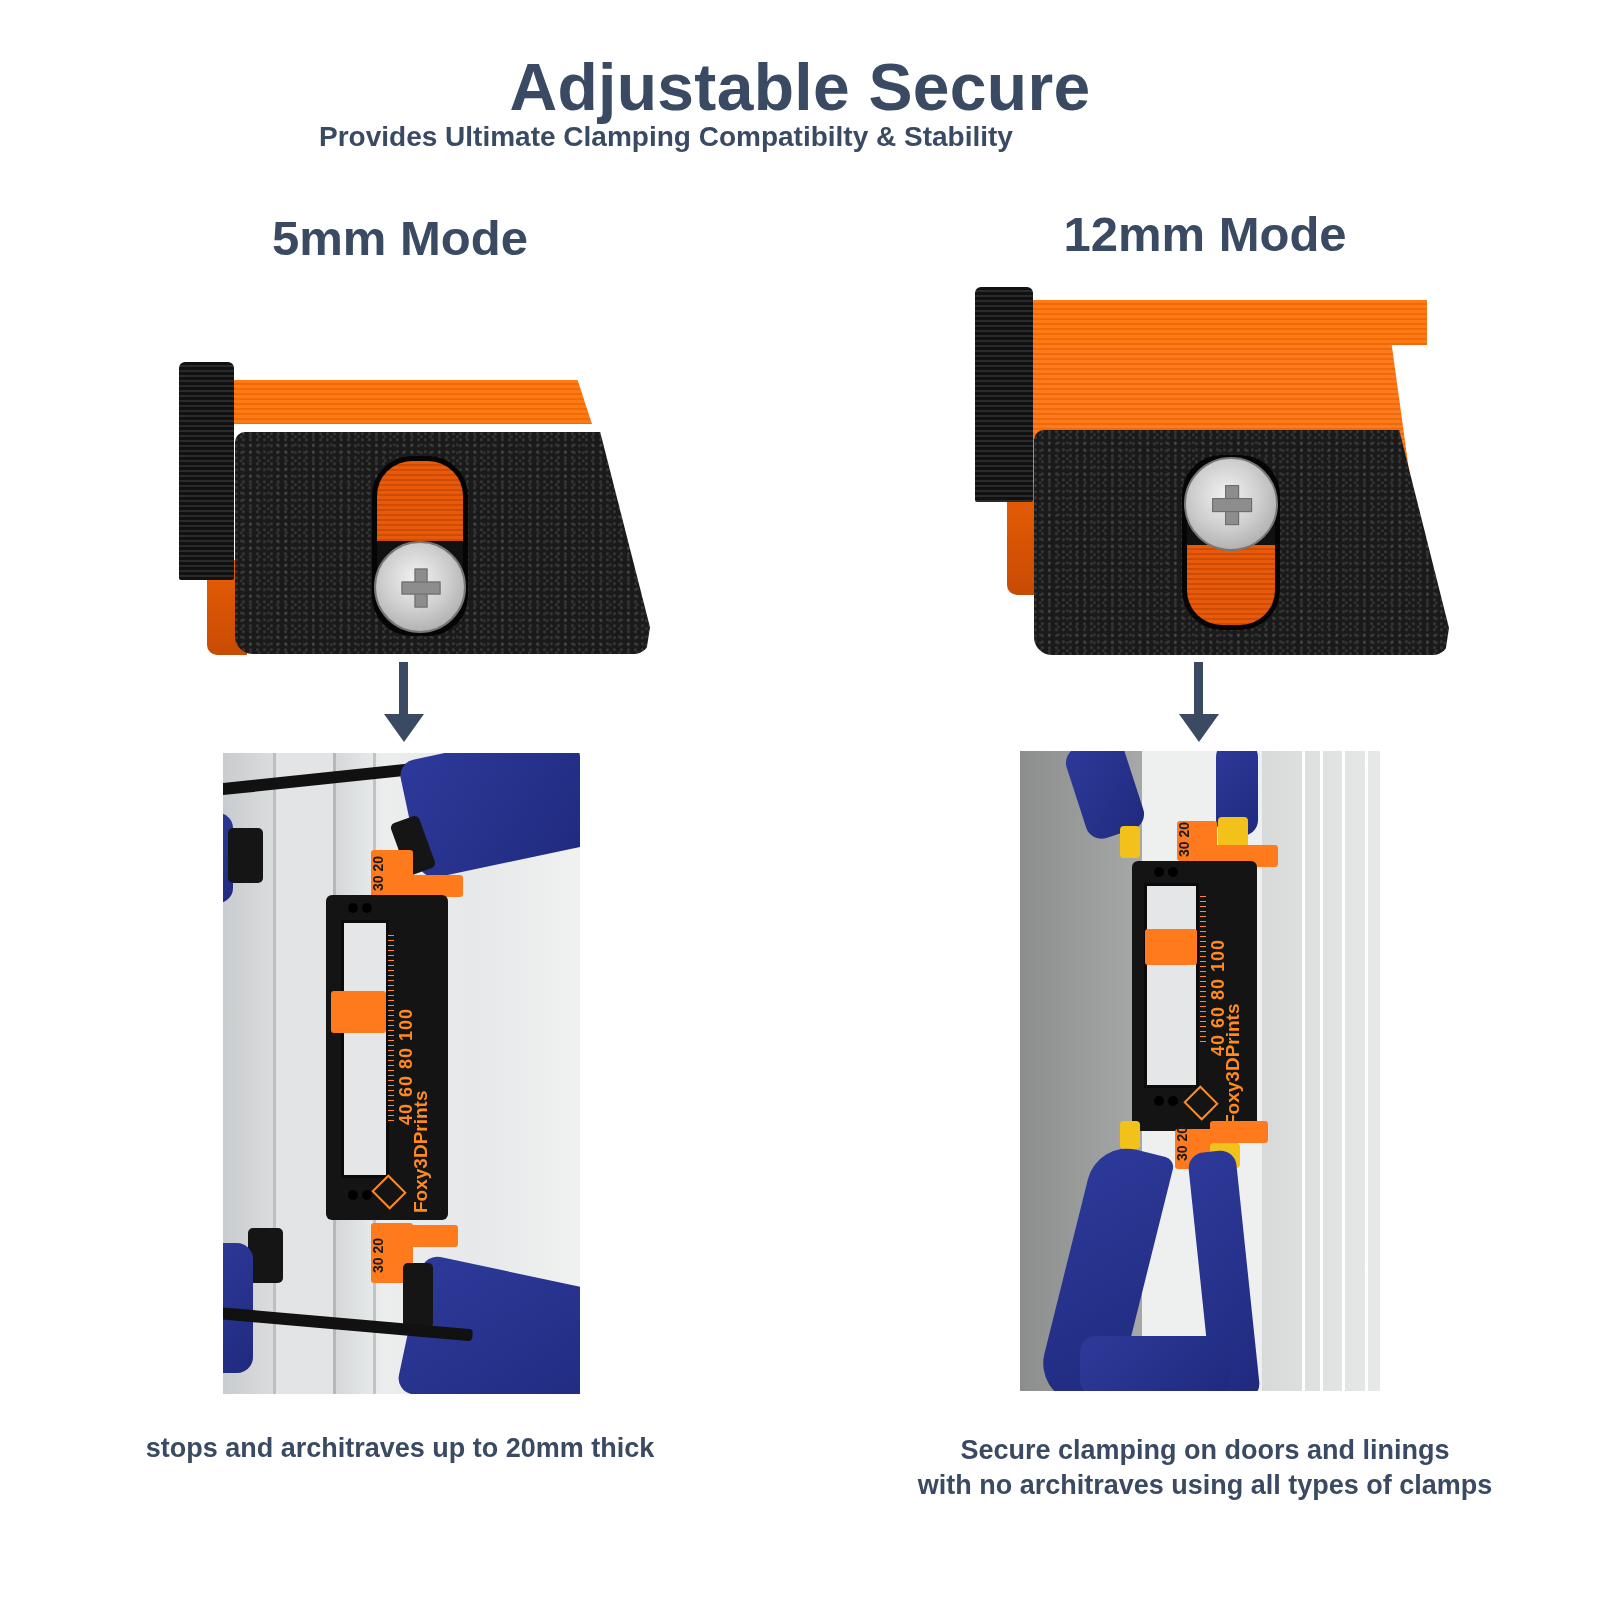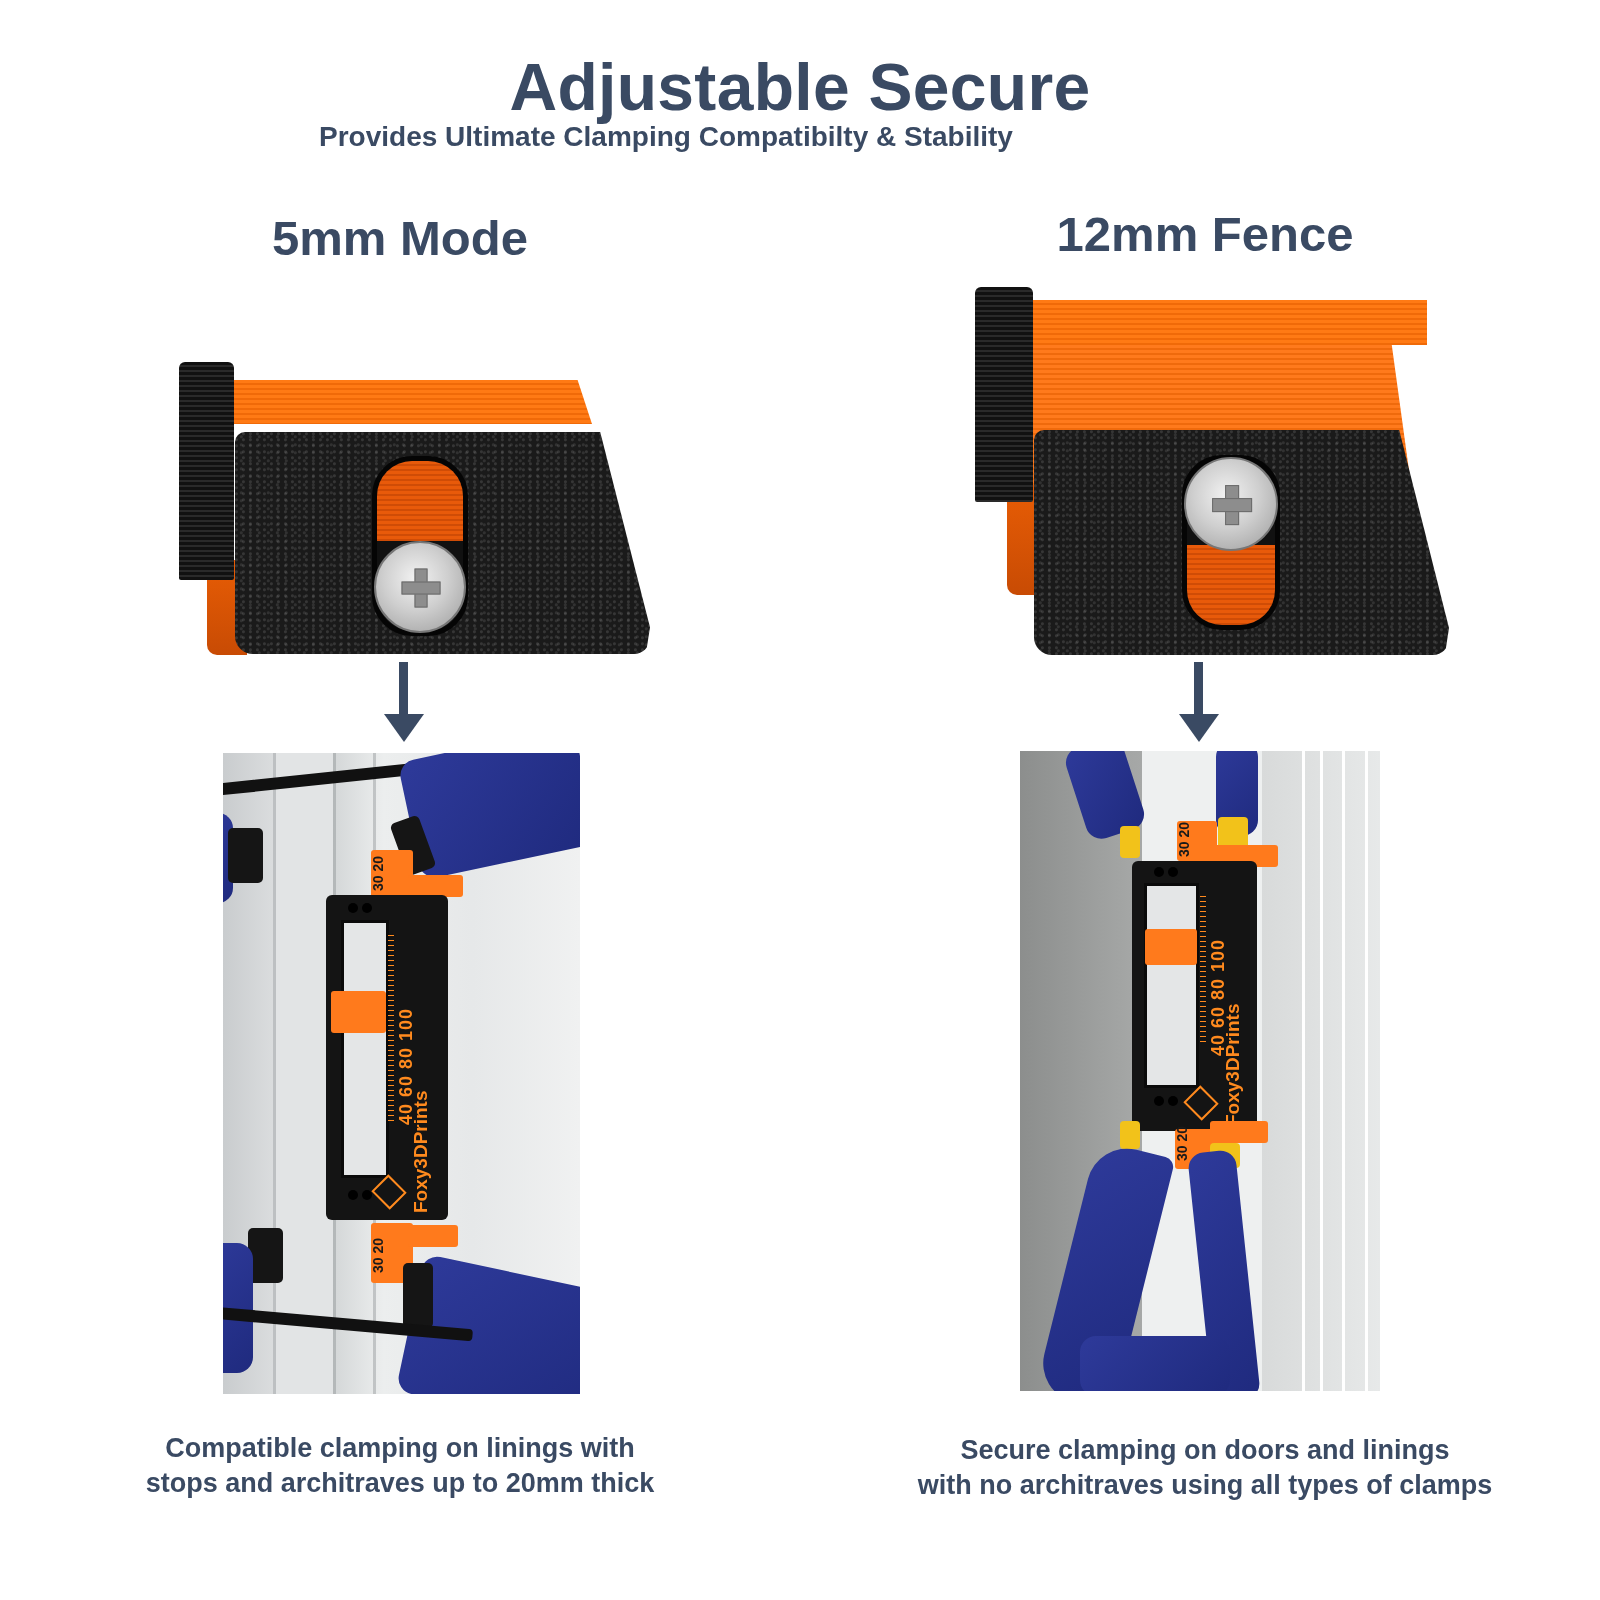--- a/index.html
+++ b/index.html
@@ -65,21 +65,21 @@
   .caption-left { left: 80px; width: 640px; top: 1431px; }
   .caption-right { left: 860px; width: 690px; top: 1433px; }
 </style>
 </head>
 <body>
 
 <div class="title">Adjustable Secure</div>
 <div class="subtitle">Provides Ultimate Clamping Compatibilty &amp; Stability</div>
 
 <div class="mode-title mode-left">5mm Mode</div>
-<div class="mode-title mode-right">12mm Fence</div>
+<div class="mode-title mode-right">12mm Mode</div>
 
 <div class="fence" style="left:177px; top:360px; width:475px; height:295px;">
   <div class="orange-side" style="left:30px; top:200px; width:40px; height:95px;"></div>
   <div class="orange-top" style="left:55px; top:20px; width:360px; height:44px; clip-path: polygon(0 0, 96% 0, 100% 100%, 0 100%);"></div>
   <div class="post" style="left:2px; top:2px; width:55px; height:218px;"></div>
   <div class="plate" style="left:58px; top:72px; width:415px; height:222px; clip-path: polygon(0 0, 88% 0, 100% 88%, 99% 100%, 0 100%);"></div>
   <div class="slot" style="left:195px; top:96px; width:96px; height:180px;">
     <div class="slot-fill" style="top:0; height:80px;"></div>
   </div>
   <div class="screw" style="left:197px; top:181px; width:92px; height:92px;">
@@ -175,19 +175,18 @@
   <div class="orange" style="left:190px; top:370px; width:58px; height:22px;"></div>
   <div class="small-scale" style="left:156px; top:410px;">30 20</div>
   <div class="jaw-yellow" style="left:100px; top:370px; width:20px; height:28px;"></div>
   <div class="jaw-yellow" style="left:190px; top:392px; width:30px; height:25px;"></div>
   <div class="clamp-blue" style="left:45px; top:395px; width:80px; height:260px; border-radius:40px 10px 10px 40px; transform: rotate(14deg);"></div>
   <div class="clamp-blue" style="left:180px; top:400px; width:48px; height:250px; transform: rotate(-6deg);"></div>
   <div class="clamp-blue" style="left:60px; top:585px; width:150px; height:60px;"></div>
 </div>
 
 <div class="caption caption-left">
-  <div>Compatible clamping on linings with</div>
   <div>stops and architraves up to 20mm thick</div>
 </div>
 <div class="caption caption-right">
   <div>Secure clamping on doors and linings</div>
   <div>with no architraves using all types of clamps</div>
 </div>
 
 </body></html>

